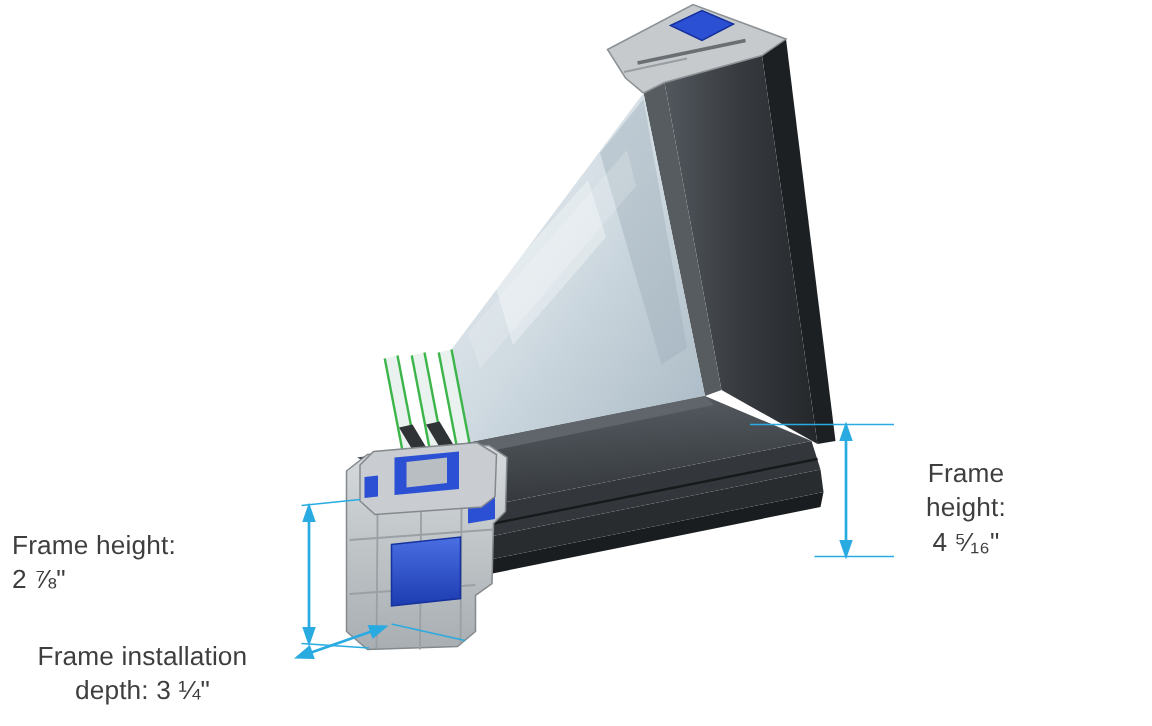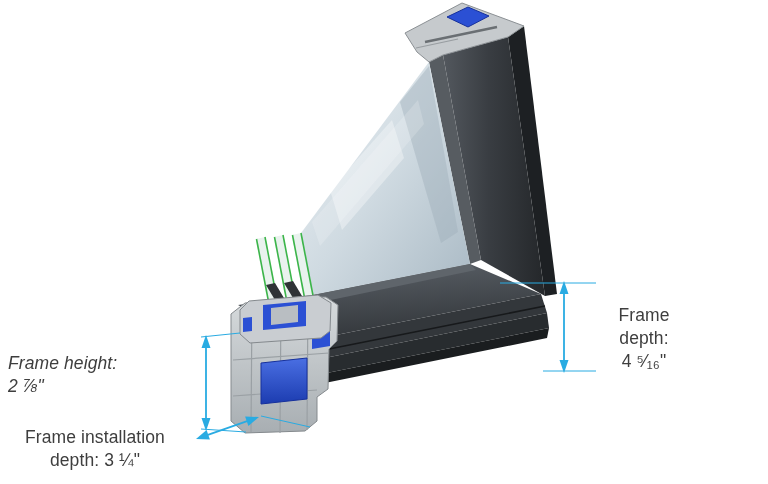--- a/index.html
+++ b/index.html
@@ -123,29 +123,29 @@
       <g>
         <line x1="500" y1="283" x2="596" y2="283" stroke-width="1"></line>
         <line x1="543" y1="371" x2="596" y2="371" stroke-width="1"></line>
         <line x1="564" y1="292" x2="564" y2="362" stroke-width="1.8"></line>
         <polygon points="564,281 559.5,294 568.5,294" stroke="none"></polygon>
         <polygon points="564,373 559.5,360 568.5,360" stroke="none"></polygon>
       </g>
     </g>
   </svg>
 
-  <div class="dim-label" style="left:8px; top:352px;font-style:italic;">
+  <div class="dim-label" style="left:8px; top:352px;">
     <span>Frame height:</span>
     <span>2 ⅞"</span>
   </div>
 
   <div class="dim-label" style="left:25px; top:426px;text-align:center;">
     <span>Frame installation</span>
     <span>depth: 3 ¼"</span>
   </div>
 
   <div class="dim-label label-right" style="left:589px; top:281px; width:110px;margin-top:23px;">
     <span>Frame</span>
-    <span>depth:</span>
+    <span>height:</span>
     <span>4 ⁵⁄₁₆"</span>
   </div>
 
 </div>
 
 </body></html>

